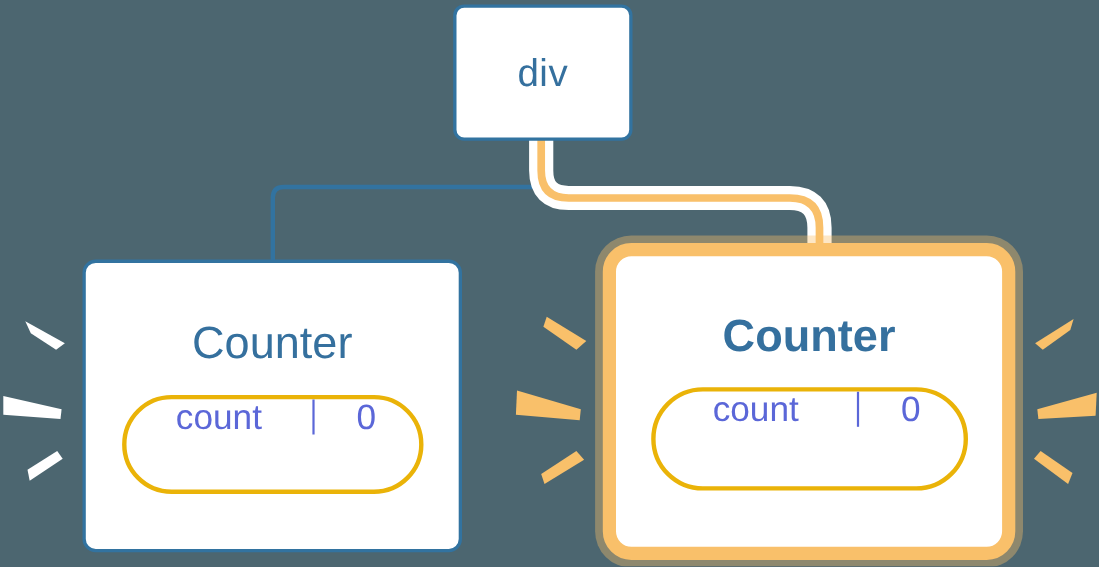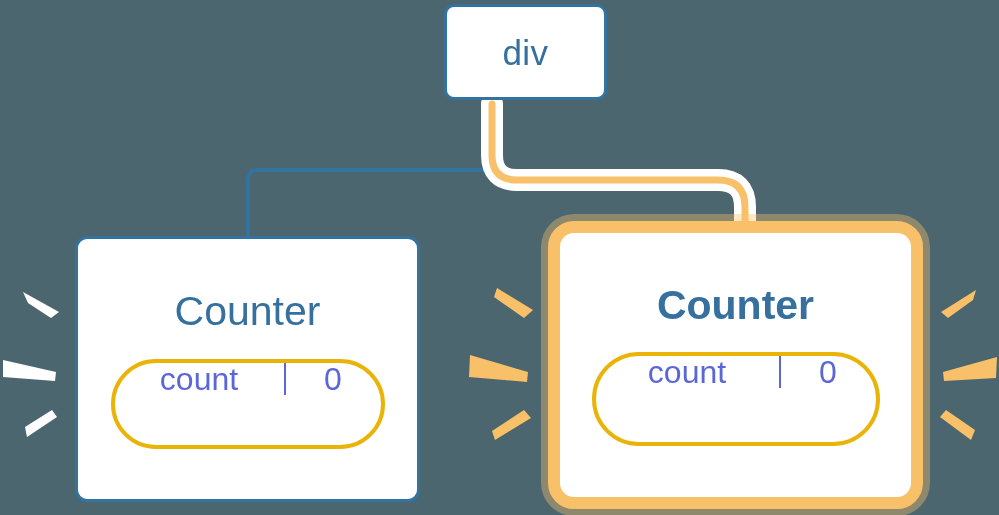--- a/index.html
+++ b/index.html
@@ -40,25 +40,24 @@
     display: flex;
     flex-direction: column;
     align-items: center;
     z-index: 5;
   }
 
   .node-div {
     left: 412px;
     top: 4px;
     width: 163px;
-    height: 96px;
+    height: 124px;
     border: 3px solid #3273a0;
     border-radius: 10px;
     justify-content: center;
-    margin-left: 32px;
   }
   .node-div .node-title {
     font-size: 35px;
     color: #35709e;
     letter-spacing: 0.5px;
     line-height: 1;
   }
 
   .node-counter-left {
     left: 75px;

